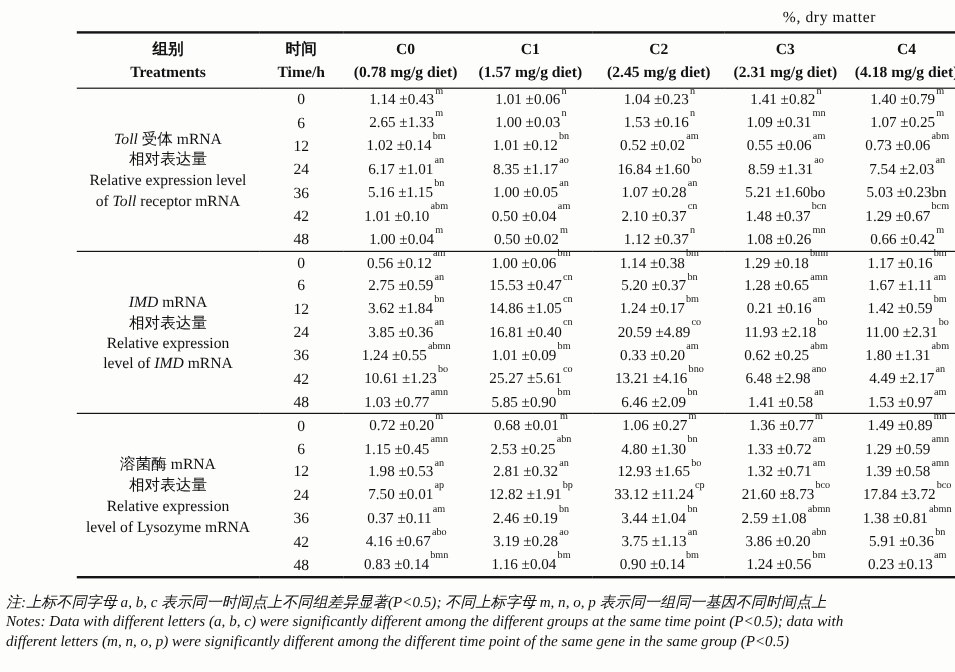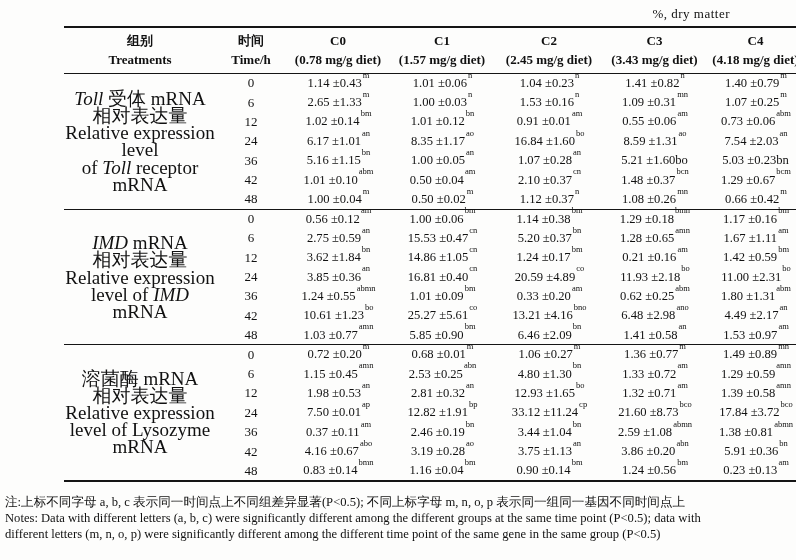--- a/index.html
+++ b/index.html
@@ -27,38 +27,38 @@
   }
   thead th {
     font-weight: bold; font-size: 13px;
     padding: 3px 0 4px 0; vertical-align: middle;
     border-bottom: 1.5px solid #151515;
     line-height: 19px;
   }
   td { text-align: center; vertical-align: middle; }
 
   .group-cell {
-    font-size: 19px; line-height: 17.2px;
+    font-size: 13px; line-height: 17.2px;
     font-weight: normal;
     font-family: Liberation Serif, serif;
   }
   .time-cell { font-size: 13px; }
   .val-cell {
     font-size: 12.6px; height: 19.4px;
     white-space: nowrap;
   }
   .val-cell sup {
     font-size: 8.5px; line-height: 0;
     position: relative; top: -4px; left: 1px;
   }
   tr.section-start td { border-top: 1.2px solid #151515; }
 
   .notes {
     position: absolute; left: 5px; top: 494px; width: 788px;
-    font-size: 12.6px; line-height: 16.2px;
+    font-size: 12.6px; line-height: 16.2px; font-style: italic;
   }
   .notes .line { white-space: nowrap; }
 </style>
 </head>
 <body>
 
 <div class="page">
 
   <div class="unit-note">%, dry matter</div>
 
@@ -89,21 +89,21 @@
         <th>
           <div>C1</div>
           <div>(1.57 mg/g diet)</div>
         </th>
         <th>
           <div>C2</div>
           <div>(2.45 mg/g diet)</div>
         </th>
         <th>
           <div>C3</div>
-          <div>(3.43 mg/g diet)</div>
+          <div>(2.31 mg/g diet)</div>
         </th>
         <th>
           <div>C4</div>
           <div>(4.18 mg/g diet)</div>
         </th>
       </tr>
     </thead>
     <tbody>
         <tr>
           <td rowspan="7" class="group-cell">
@@ -124,21 +124,21 @@
           <td class="val-cell"><span>2.65 ±1.33</span><sup>m</sup></td>
           <td class="val-cell"><span>1.00 ±0.03</span><sup>n</sup></td>
           <td class="val-cell"><span>1.53 ±0.16</span><sup>n</sup></td>
           <td class="val-cell"><span>1.09 ±0.31</span><sup>mn</sup></td>
           <td class="val-cell"><span>1.07 ±0.25</span><sup>m</sup></td>
         </tr>
         <tr>
           <td class="time-cell">12</td>
           <td class="val-cell"><span>1.02 ±0.14</span><sup>bm</sup></td>
           <td class="val-cell"><span>1.01 ±0.12</span><sup>bn</sup></td>
-          <td class="val-cell"><span>0.91 ±0.01</span><sup>am</sup></td>
+          <td class="val-cell"><span>0.52 ±0.02</span><sup>am</sup></td>
           <td class="val-cell"><span>0.55 ±0.06</span><sup>am</sup></td>
           <td class="val-cell"><span>0.73 ±0.06</span><sup>abm</sup></td>
         </tr>
         <tr>
           <td class="time-cell">24</td>
           <td class="val-cell"><span>6.17 ±1.01</span><sup>an</sup></td>
           <td class="val-cell"><span>8.35 ±1.17</span><sup>ao</sup></td>
           <td class="val-cell"><span>16.84 ±1.60</span><sup>bo</sup></td>
           <td class="val-cell"><span>8.59 ±1.31</span><sup>ao</sup></td>
           <td class="val-cell"><span>7.54 ±2.03</span><sup>an</sup></td>

